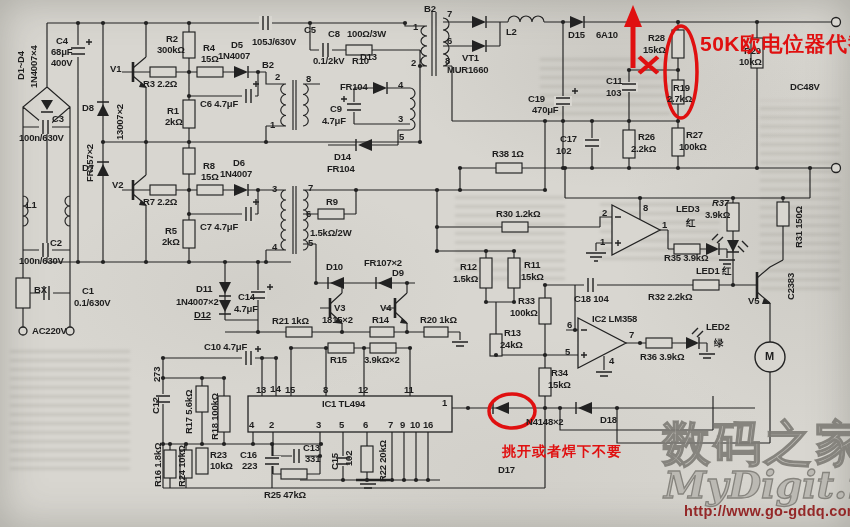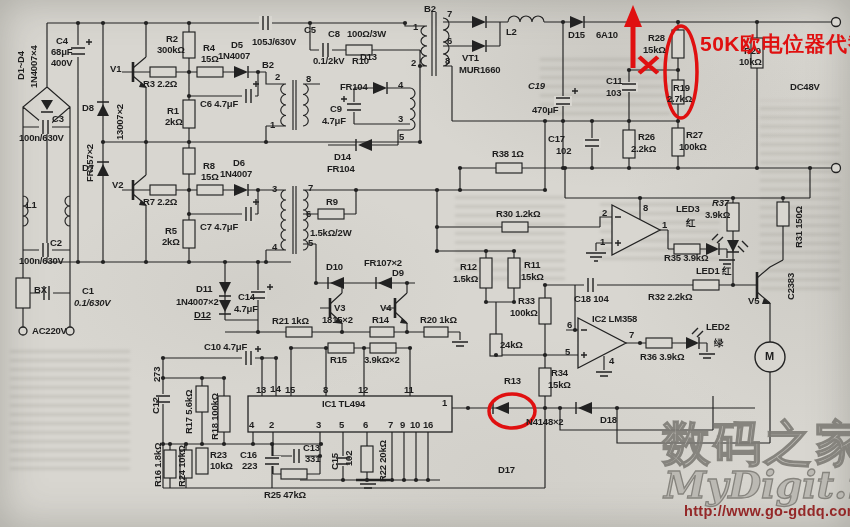--- a/index.html
+++ b/index.html
@@ -388,40 +388,40 @@
       <span class="lbl" style="left: 200px; top: 222px;">C7 4.7μF</span>
       <span class="lbl" style="left: 165px; top: 226px;">R5</span>
       <span class="lbl" style="left: 162px; top: 237px;">2kΩ</span>
       <span class="lbl" style="left: 52px; top: 114px;">C3</span>
       <span class="lbl" style="left: 19px; top: 133px;">100n/630V</span>
       <span class="lbl" style="left: 26px; top: 200px;">L1</span>
       <span class="lbl" style="left: 50px; top: 238px;">C2</span>
       <span class="lbl" style="left: 19px; top: 256px;">100n/630V</span>
       <span class="lbl" style="left: 34px; top: 285px;">BX</span>
       <span class="lbl" style="left: 82px; top: 286px;">C1</span>
-      <span class="lbl" style="left: 74px; top: 298px; font-style: italic;">0.1/630V</span>
+      <span class="lbl" style="left: 74px; top: 298px;">0.1/630V</span>
       <span class="lbl" style="left: 32px; top: 326px;">AC220V</span>
       <span class="lbl" style="left: 268px; top: 25px; margin-left: 36px;">C5</span>
       <span class="lbl" style="left: 252px; top: 37px;">105J/630V</span>
       <span class="lbl" style="left: 328px; top: 29px;">C8</span>
       <span class="lbl" style="left: 347px; top: 29px;">100Ω/3W</span>
       <span class="lbl" style="left: 313px; top: 56px;">0.1/2kV</span>
       <span class="lbl" style="left: 352px; top: 56px;">R10</span>
       <span class="lbl" style="left: 424px; top: 4px;">B2</span>
       <span class="lbl" style="left: 413px; top: 22px;">1</span>
       <span class="lbl" style="left: 411px; top: 58px;">2</span>
       <span class="lbl" style="left: 447px; top: 9px;">7</span>
       <span class="lbl" style="left: 447px; top: 36px;">6</span>
       <span class="lbl" style="left: 445px; top: 56px;">8</span>
       <span class="lbl" style="left: 462px; top: 53px;">VT1</span>
-      <span class="lbl" style="left: 459px; top: 65px;">MUR1660</span>
+      <span class="lbl" style="left: 447px; top: 65px;">MUR1660</span>
       <span class="lbl" style="left: 506px; top: 27px;">L2</span>
       <span class="lbl" style="left: 568px; top: 30px;">D15</span>
       <span class="lbl" style="left: 596px; top: 30px;">6A10</span>
-      <span class="lbl" style="left: 528px; top: 81px; font-style: italic;">C19</span>
+      <span class="lbl" style="left: 528px; top: 94px;">C19</span>
       <span class="lbl" style="left: 532px; top: 105px;">470μF</span>
       <span class="lbl" style="left: 262px; top: 60px;">B2</span>
       <span class="lbl" style="left: 275px; top: 72px;">2</span>
       <span class="lbl" style="left: 306px; top: 74px;">8</span>
       <span class="lbl" style="left: 270px; top: 120px;">1</span>
       <span class="lbl" style="left: 272px; top: 184px;">3</span>
       <span class="lbl" style="left: 272px; top: 242px;">4</span>
       <span class="lbl" style="left: 308px; top: 183px;">7</span>
       <span class="lbl" style="left: 306px; top: 209px;">6</span>
       <span class="lbl" style="left: 308px; top: 238px;">5</span>
@@ -438,35 +438,35 @@
       <span class="lbl" style="left: 399px; top: 132px;">5</span>
       <span class="lbl" style="left: 648px; top: 33px;">R28</span>
       <span class="lbl" style="left: 643px; top: 45px;">15kΩ</span>
       <span class="lbl" style="left: 673px; top: 83px;">R19</span>
       <span class="lbl" style="left: 667px; top: 94px;">2.7kΩ</span>
       <span class="lbl" style="left: 744px; top: 46px;">R29</span>
       <span class="lbl" style="left: 739px; top: 57px;">10kΩ</span>
       <span class="lbl" style="left: 790px; top: 82px;">DC48V</span>
       <span class="lbl" style="left: 606px; top: 76px;">C11</span>
       <span class="lbl" style="left: 606px; top: 88px;">103</span>
-      <span class="lbl" style="left: 548px; top: 134px;">C17</span>
+      <span class="lbl" style="left: 560px; top: 134px;">C17</span>
       <span class="lbl" style="left: 556px; top: 146px;">102</span>
       <span class="lbl" style="left: 638px; top: 132px;">R26</span>
       <span class="lbl" style="left: 631px; top: 144px;">2.2kΩ</span>
       <span class="lbl" style="left: 686px; top: 130px;">R27</span>
       <span class="lbl" style="left: 679px; top: 142px;">100kΩ</span>
       <span class="lbl" style="left: 492px; top: 149px;">R38 1Ω</span>
       <span class="lbl" style="left: 496px; top: 209px;">R30 1.2kΩ</span>
       <span class="lbl" style="left: 460px; top: 262px;">R12</span>
       <span class="lbl" style="left: 453px; top: 274px;">1.5kΩ</span>
       <span class="lbl" style="left: 524px; top: 260px;">R11</span>
       <span class="lbl" style="left: 521px; top: 272px;">15kΩ</span>
       <span class="lbl" style="left: 518px; top: 296px;">R33</span>
       <span class="lbl" style="left: 510px; top: 308px;">100kΩ</span>
-      <span class="lbl" style="left: 504px; top: 328px; margin-top: 48px;">R13</span>
+      <span class="lbl" style="left: 504px; top: 328px;">R13</span>
       <span class="lbl" style="left: 500px; top: 340px;">24kΩ</span>
       <span class="lbl" style="left: 551px; top: 368px;">R34</span>
       <span class="lbl" style="left: 548px; top: 380px;">15kΩ</span>
       <span class="lbl" style="left: 574px; top: 294px;">C18 104</span>
       <span class="lbl" style="left: 648px; top: 292px;">R32 2.2kΩ</span>
       <span class="lbl" style="left: 592px; top: 314px;">IC2 LM358</span>
       <span class="lbl" style="left: 696px; top: 266px;">LED1 红</span>
       <span class="lbl" style="left: 748px; top: 296px;">V5</span>
       <span class="lbl rot" style="left: 786px; top: 300px;">C2383</span>
       <span class="lbl rot" style="left: 794px; top: 248px;">R31 150Ω</span>
@@ -536,18 +536,19 @@
       <span class="lbl" style="left: 388px; top: 420px;">7</span>
       <span class="lbl" style="left: 400px; top: 420px;">9</span>
       <span class="lbl" style="left: 410px; top: 420px;">10</span>
       <span class="lbl" style="left: 423px; top: 420px;">16</span>
       <span class="lbl" style="left: 498px; top: 417px; margin-top: 48px;">D17</span>
       <span class="lbl" style="left: 526px; top: 417px;">N4148×2</span>
       <span class="lbl" style="left: 600px; top: 415px;">D18</span>
     </div>
 
   <div class="rednote" id="note-replace">50K欧电位器代替</div>
+  <div class="rednote" id="note-remove">挑开或者焊下不要</div>
   <div class="rednote" id="x-mark">✕</div>
 
   <div class="wm" id="wm-cn">数码之家</div>
   <div class="wm" id="wm-en">MyDigit.net</div>
   <div class="wm" id="wm-url">http://www.go-gddq.com</div>
 </div>
 
 </body></html>

